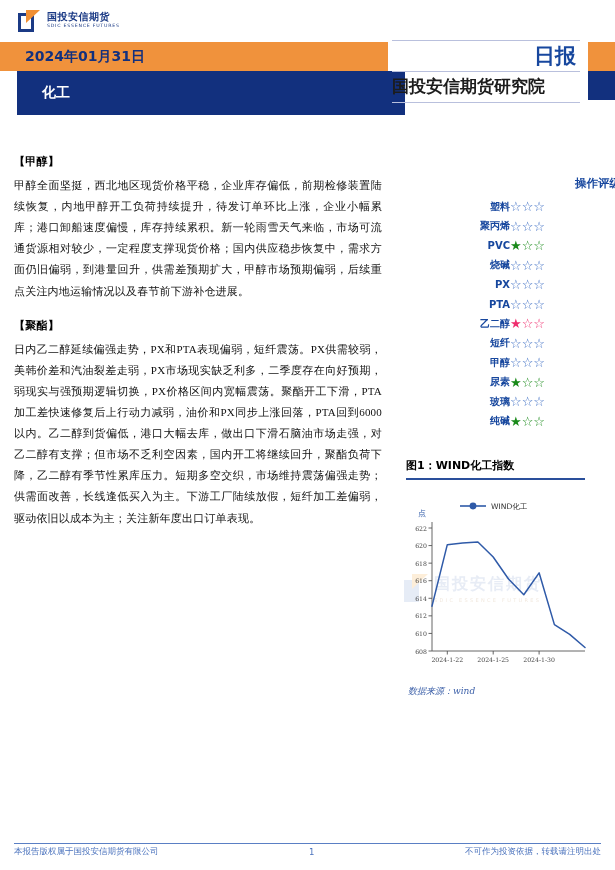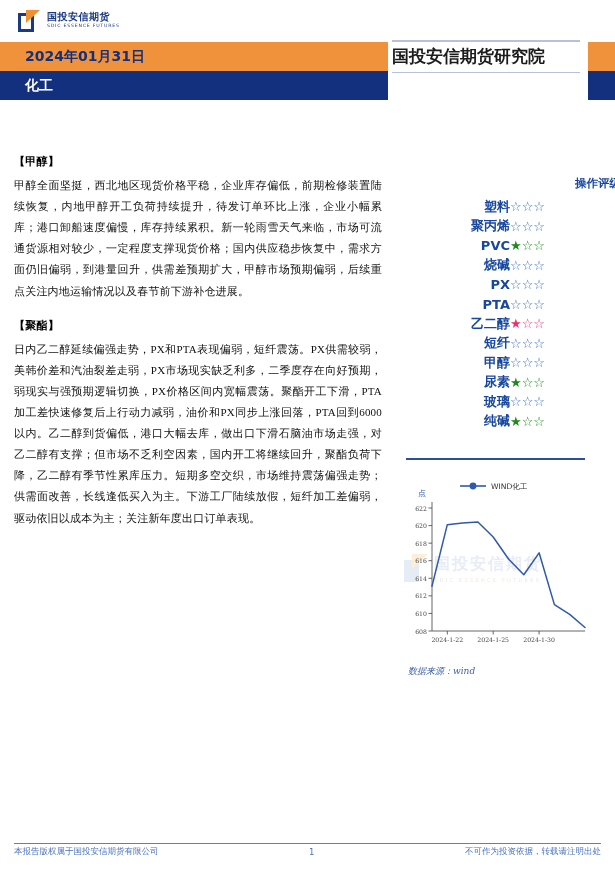--- a/index.html
+++ b/index.html
@@ -70,22 +70,22 @@
 
   
   .bar-orange {
     position: absolute;
     left: 0; top: 42px;
     width: 388px; height: 29px;
     background: #f0923c;
   }
   .bar-navy {
     position: absolute;
-    left: 0; top: 71px;
-    width: 388px; height: 29px;
+    left: 17px; top: 71px;
+    width: 388px; height: 44px;
     background: #12307e;
   }
   .bar-label {
     position: absolute;
     left: 25px;
     top: 50%;
     transform: translateY(-50%);
     font-size: 14px;
     font-weight: bold;
     color: #12307e;
@@ -171,21 +171,21 @@
     font-family: "DejaVu Sans", sans-serif;
   }
   .rating-row {
     display: flex;
     align-items: center;
     height: 19.5px;
   }
   .rating-name {
     width: 72px;
     margin-left: 22px;
-    font-size: 13px;
+    font-size: 10px;
     font-weight: bold;
     color: #17479e;
     font-family: "DejaVu Sans", sans-serif;
     white-space: nowrap;
   }
   .rating-stars {
     font-size: 13px;
     letter-spacing: 0px;
     line-height: 1;
     white-space: nowrap;
@@ -283,20 +283,21 @@
 
 <div class="bar-orange">
   <div class="bar-label">2024年01月31日</div>
 </div>
 <div class="bar-navy">
   <div class="bar-label">化工</div>
 </div>
 
 <div class="hdr-right">
   <div class="hdr-rule"></div>
+  <div class="hdr-daily">日报</div>
   <div class="hdr-rule"></div>
   <div class="hdr-inst">国投安信期货研究院</div>
   <div class="hdr-rule"></div>
 </div>
 
 <div class="edge-strip">
   <div class="e-o"></div>
   <div class="e-n"></div>
 </div>
 
@@ -359,20 +360,21 @@
         <div class="rating-stars"><span class="s" style="color:#3f6fc4">☆</span><span class="s" style="color:#3f6fc4">☆</span><span class="s" style="color:#3f6fc4">☆</span></div>
       </div>
       <div class="rating-row">
         <div class="rating-name">纯碱</div>
         <div class="rating-stars"><span class="s" style="color:#1a8a1a">★</span><span class="s" style="color:#1a8a1a">☆</span><span class="s" style="color:#1a8a1a">☆</span></div>
       </div>
     </div>
 </div>
 
 <div class="chart-block">
+  <div class="chart-title">图1：WIND化工指数</div>
   <div class="chart-hr"></div>
   <div class="chart-canvas">
     <div class="chart-watermark">
       <div class="wm-mark">
           <div class="a"></div>
           <div class="b"></div>
         </div>
       <div class="wm-txt">
         <div class="wm-cn">国投安信期货</div>
         <div class="wm-en">SDIC ESSENCE FUTURES</div>

